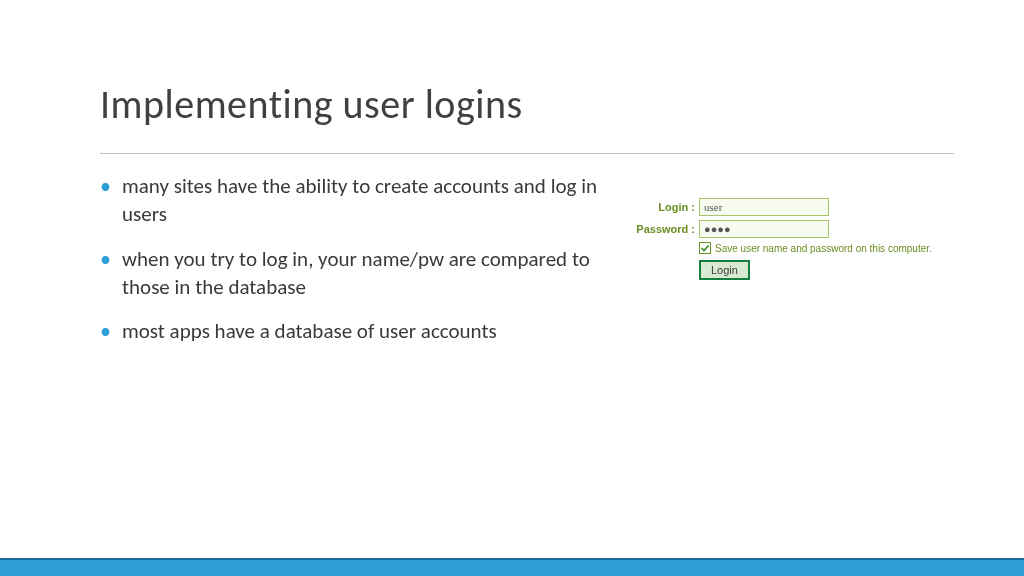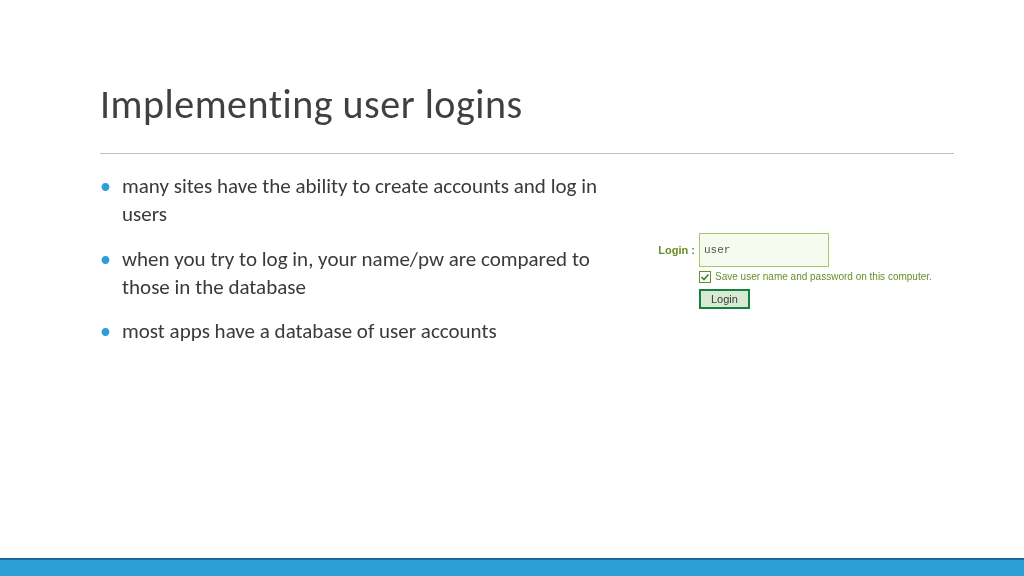--- a/index.html
+++ b/index.html
@@ -5,24 +5,24 @@
   * { box-sizing: border-box; margin: 0; padding: 0; }
   html, body { width: 1024px; height: 576px; font-family: "Segoe UI Light", "Segoe UI", Calibri, sans-serif; background: #fff; color: #404040; overflow: hidden; }
   .slide { position: relative; width: 1024px; height: 576px; padding: 80px 70px 0 100px; }
   .title { font-size: 40px; font-weight: 300; color: #404040; letter-spacing: 0.5px; margin-bottom: 24px; }
   .rule { border: none; border-top: 1px solid #bfbfbf; margin-bottom: 18px; }
   .content { display: flex; gap: 30px; }
   .bullets { flex: 0 0 500px; font-size: 21px; line-height: 1.35; color: #3a3a3a; }
   .bullets li { list-style: none; position: relative; padding-left: 22px; margin-bottom: 16px; }
   .bullets li::before { content: "•"; position: absolute; left: 0; top: 0; color: #2e9ed6; font-size: 22px; }
   .login-widget { flex: 1; font-family: Verdana, Geneva, sans-serif; font-size: 11px; color: #6b8e23; padding-top: 26px; }
-  .login-row { display: flex; align-items: center; margin-bottom: 4px; margin-top: 35px; }
+  .login-row { display: flex; align-items: center; margin-bottom: 4px; }
   .login-label { width: 65px; text-align: right; font-weight: bold; color: #6b8e23; margin-right: 4px; }
-  .login-input { width: 130px; height: 34px; border: 1px solid #a8c66c; background: #f7fbef; padding: 1px 4px; font-family: Liberation Mono, monospace; font-size: 11px; color: #555; }
-  .save-row { display: flex; margin: 4px 0 6px 69px; font-size: 10px; color: #6b8e23; }
+  .login-input { width: 130px; height: 18px; border: 1px solid #a8c66c; background: #f7fbef; padding: 1px 4px; font-family: Liberation Serif, serif; font-size: 11px; color: #555; }
+  .save-row { display: flex; align-items: center; margin: 4px 0 6px 69px; font-size: 10px; color: #6b8e23; }
   .checkbox { width: 12px; height: 12px; border: 1px solid #6b8e23; background: #fff; margin-right: 4px; display: inline-flex; align-items: center; justify-content: center; }
   .checkbox svg { width: 10px; height: 10px; }
   .login-button { margin-left: 69px; border: 2px solid #15803d; background: #d9ead3; color: #3a3a3a; font-family: Verdana, sans-serif; font-size: 11px; padding: 2px 10px; cursor: pointer; }
   .forgot { margin: 6px 0 0 69px; font-size: 10px; color: #7a7a7a; }
   .footer-bar { position: absolute; left: 0; right: 0; bottom: 0; height: 18px; background: #2e9ed6; border-top: 2px solid #1c6a99; }
 </style>
 </head>
 <body>
 
 <div class="slide">
@@ -33,20 +33,24 @@
       <li>many sites have the ability to create accounts and log in users</li>
       <li>when you try to log in, your name/pw are compared to those in the database</li>
       <li>most apps have a database of user accounts</li>
     </ul>
 
     <div class="login-widget">
       <div class="login-row">
         <span class="login-label">Login :</span>
         <input class="login-input" value="user" style="">
       </div>
+      <div class="login-row">
+        <span class="login-label">Password :</span>
+        <input class="login-input" value="●●●●" style="">
+      </div>
       <div class="save-row">
         <span class="checkbox">
           <svg viewBox="0 0 10 10">
               <polyline points="1.5,5 4,7.5 8.5,2.5" fill="none" stroke="#2e8b1f" stroke-width="1.6"></polyline>
             </svg>
         </span>
         <span>Save user name and password on this computer.</span>
       </div>
       <button class="login-button">Login</button>
     </div>

